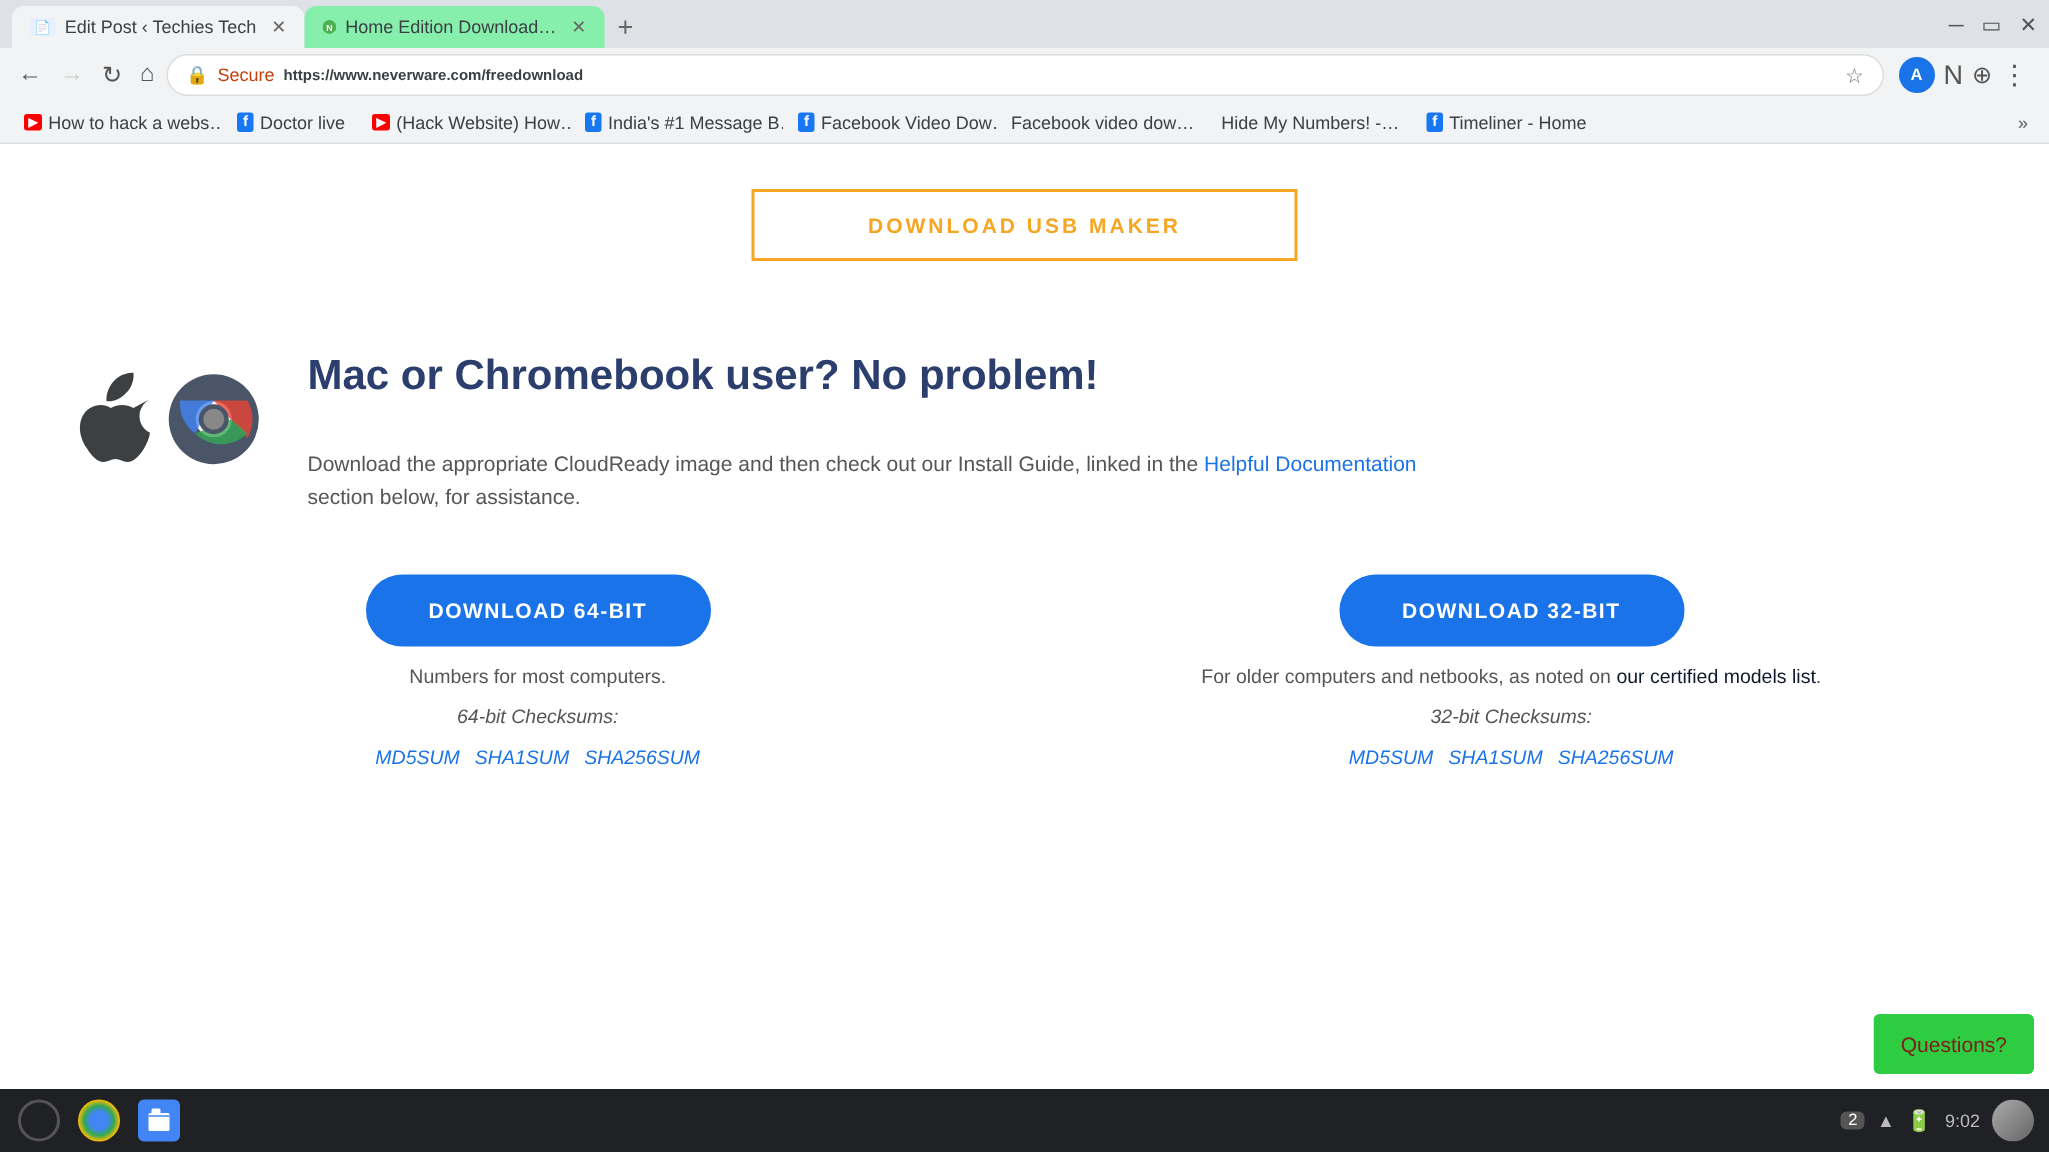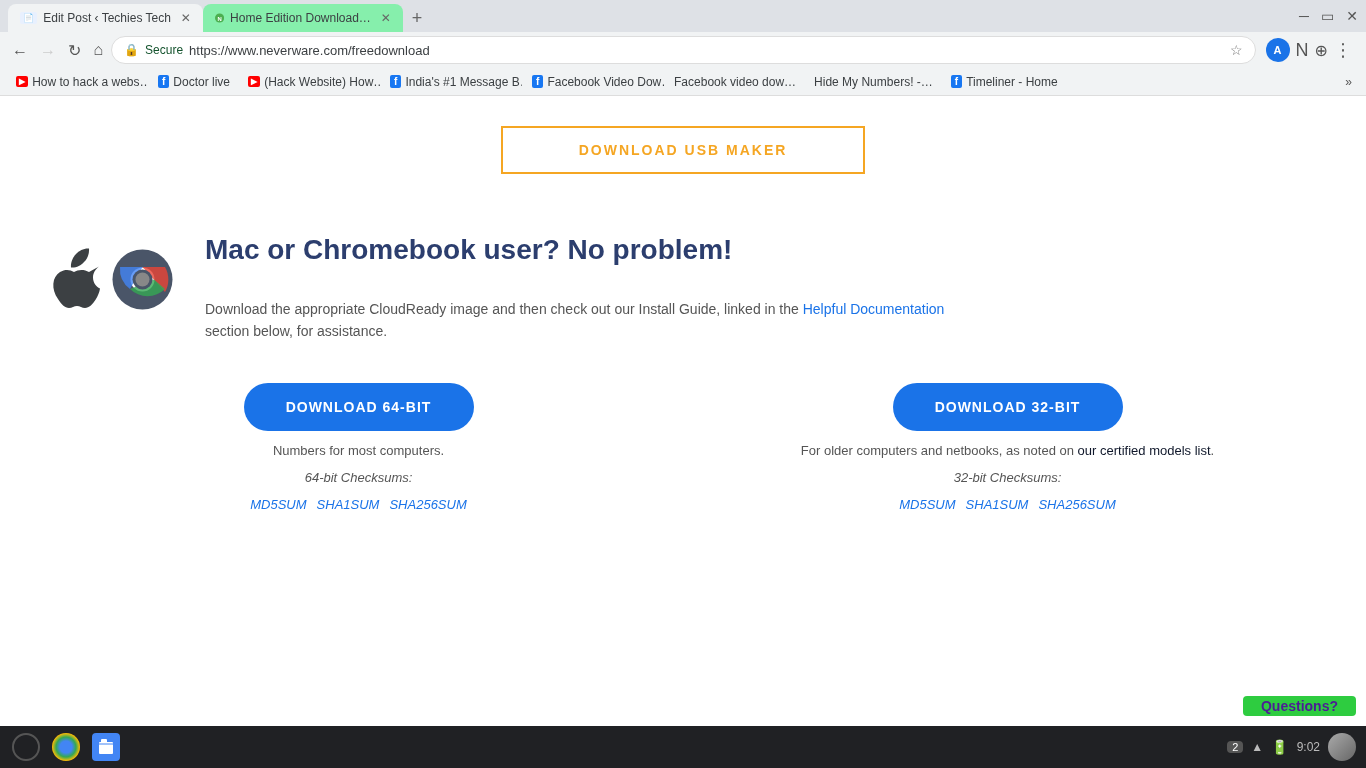--- a/index.html
+++ b/index.html
@@ -32,21 +32,21 @@
       height: 36px; padding: 0 8px; gap: 4px;
     }
     .nav-btn { background: none; border: none; font-size: 16px; color: #555; cursor: pointer; padding: 4px; }
     .nav-btn:disabled { color: #ccc; }
     .url-container {
       flex: 1; display: flex; align-items: center;
       background: #fff; border-radius: 20px; height: 28px;
       padding: 0 12px; gap: 6px; border: 1px solid #ddd;
     }
     .secure-icon { color: #188038; font-size: 12px; }
-    .url-text { font-size: 13px; color: #3c4043; flex: 1; }
+    .url-text { font-size: 10px; color: #3c4043; flex: 1; font-weight: bold; }
     .star-icon { color: #777; font-size: 14px; }
     .profile-area { display: flex; align-items: center; gap: 6px; padding: 0 6px; }
     .profile-icon { width: 24px; height: 24px; background: #1a73e8; border-radius: 50%; display: flex; align-items: center; justify-content: center; color: white; font-size: 11px; font-weight: bold; }
     .ext-icon { font-size: 16px; color: #555; }
     .menu-btn { font-size: 18px; color: #555; }
 
     
     .bookmarks-bar {
       display: flex; align-items: center; background: #f1f3f4;
       height: 28px; padding: 0 8px; gap: 2px; border-bottom: 1px solid #ddd;
@@ -120,22 +120,22 @@
     }
     .dl-subtitle { font-size: 13px; color: #555; text-align: center; }
     .dl-subtitle a { color: #0f172a; text-decoration: none; }
     .checksum-label { font-size: 13px; color: #555; font-style: italic; }
     .checksum-links { display: flex; gap: 10px; }
     .checksum-links a { color: #1a73e8; text-decoration: none; font-size: 13px; font-style: italic; }
 
     
     .questions-btn {
       position: fixed; bottom: 52px; right: 10px;
-      background: #2ecc40; color: #4c1d95; border: none;
-      padding: 2px 18px; font-size: 14px; font-weight: bold;
+      background: #2ecc40; color: #7f1d1d; border: none;
+      padding: 12px 18px; font-size: 14px; font-weight: normal;
       border-radius: 4px; cursor: pointer;
     }
 
     
     .taskbar {
       position: fixed; bottom: 0; left: 0; right: 0;
       background: #202124; height: 42px;
       display: flex; align-items: center; padding: 0 10px; gap: 8px;
     }
     .taskbar-icon { width: 32px; height: 32px; display: flex; align-items: center; justify-content: center; border-radius: 50%; }
@@ -181,21 +181,21 @@
     </div>
   </div>
 
   <div class="address-bar">
     <button class="nav-btn">←</button>
     <button class="nav-btn" disabled="">→</button>
     <button class="nav-btn">↻</button>
     <button class="nav-btn">⌂</button>
     <div class="url-container">
       <span class="secure-icon">🔒</span>
-      <span class="secure-label" style="font-size:12px;color:#14532d;">Secure</span>
+      <span class="secure-label" style="font-size:12px;color:#c2410c;">Secure</span>
       <span class="url-text">https://www.neverware.com/freedownload</span>
       <span class="star-icon">☆</span>
     </div>
     <div class="profile-area">
       <div class="profile-icon">A</div>
       <span class="ext-icon" style="font-size:18px;">N</span>
       <span class="ext-icon">⊕</span>
       <span class="menu-btn">⋮</span>
     </div>
   </div>

